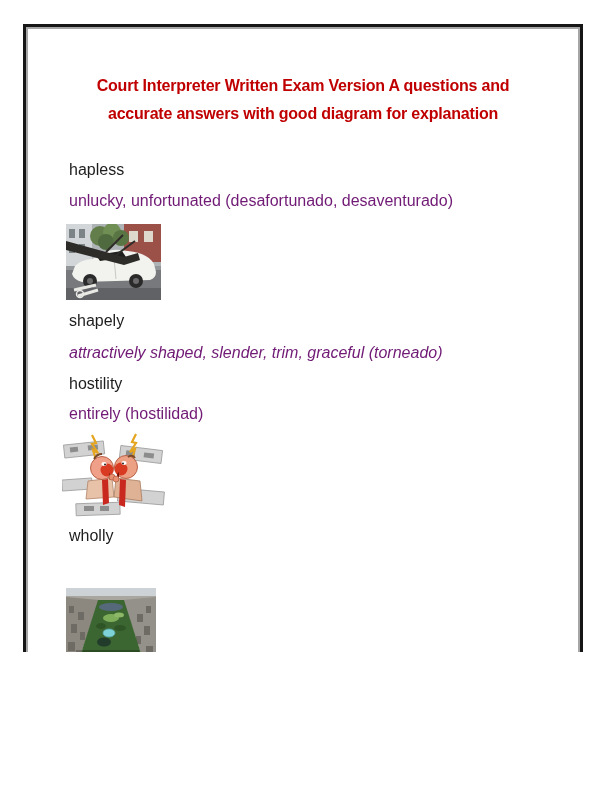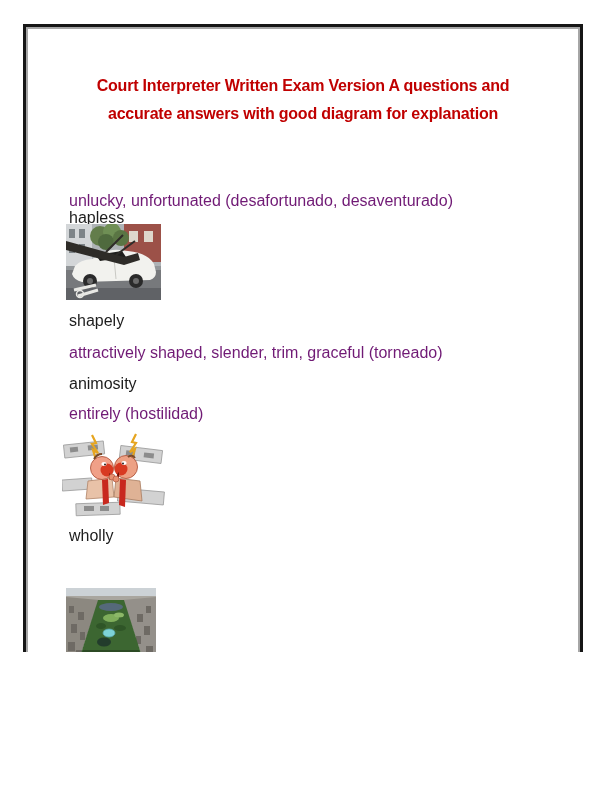--- a/index.html
+++ b/index.html
@@ -62,21 +62,21 @@
 <body>
 
 <div class="page">
   <div class="frame">
 
     <div class="doc-title">
       <span>Court Interpreter Written Exam Version A questions and</span><br>
       <span>accurate answers with good diagram for explanation</span>
     </div>
 
-    <div class="word" style="top:133px;margin-top:48px;">hapless</div>
+    <div class="word" style="top:133px;">hapless</div>
     <div class="definition" style="top:164px;">unlucky, unfortunated (desafortunado, desaventurado)</div>
 
     <div class="vocab-image" style="top:197px; left:40px; width:95px; height:76px;" role="img" aria-label="photo-white-car-crushed-by-fallen-tree">
       <svg width="95" height="76" viewBox="0 0 95 76" xmlns="http://www.w3.org/2000/svg">
         <rect x="0" y="0" width="95" height="46" fill="#aeb3b6"></rect>
         <rect x="0" y="0" width="26" height="44" fill="#d3d6d8"></rect>
         <rect x="3" y="5" width="6" height="9" fill="#7d8488"></rect>
         <rect x="13" y="5" width="6" height="9" fill="#7d8488"></rect>
         <rect x="3" y="20" width="6" height="9" fill="#7d8488"></rect>
         <rect x="13" y="20" width="6" height="9" fill="#7d8488"></rect>
@@ -98,23 +98,23 @@
         <circle cx="24" cy="57" r="7" fill="#2a2a2a"></circle>
         <circle cx="24" cy="57" r="3" fill="#6a6a6a"></circle>
         <circle cx="70" cy="57" r="7" fill="#2a2a2a"></circle>
         <circle cx="70" cy="57" r="3" fill="#6a6a6a"></circle>
         <path d="M8,66 L30,61 M12,72 L32,66" stroke="#e8e8e4" stroke-width="3" fill="none"></path>
         <circle cx="14" cy="70" r="3.5" fill="none" stroke="#e8e8e4" stroke-width="1.5"></circle>
       </svg>
     </div>
 
     <div class="word" style="top:284px;">shapely</div>
-    <div class="definition" style="top:316px;">attractively shaped, slender, trim, graceful (torneado)</div>
+    <div class="definition" style="top:316px;font-style:italic;">attractively shaped, slender, trim, graceful (torneado)</div>
 
-    <div class="word" style="top:347px;">animosity</div>
+    <div class="word" style="top:347px;">hostility</div>
     <div class="definition" style="top:377px;">entirely (hostilidad)</div>
 
     <div class="vocab-image" style="top:406px; left:36px; width:104px; height:85px;" role="img" aria-label="cartoon-two-angry-men-arguing-face-to-face">
       <svg width="104" height="85" viewBox="0 0 104 85" xmlns="http://www.w3.org/2000/svg">
         <rect x="0" y="0" width="104" height="85" fill="#ffffff"></rect>
         <g fill="#d2d2d2" stroke="#9a9a9a" stroke-width="0.8">
           <rect x="2" y="10" width="40" height="13" transform="rotate(-6 22 16)"></rect>
           <rect x="58" y="15" width="42" height="13" transform="rotate(7 79 21)"></rect>
           <rect x="0" y="46" width="30" height="11" transform="rotate(-4 15 51)"></rect>
           <rect x="56" y="57" width="46" height="13" transform="rotate(5 79 63)"></rect>

